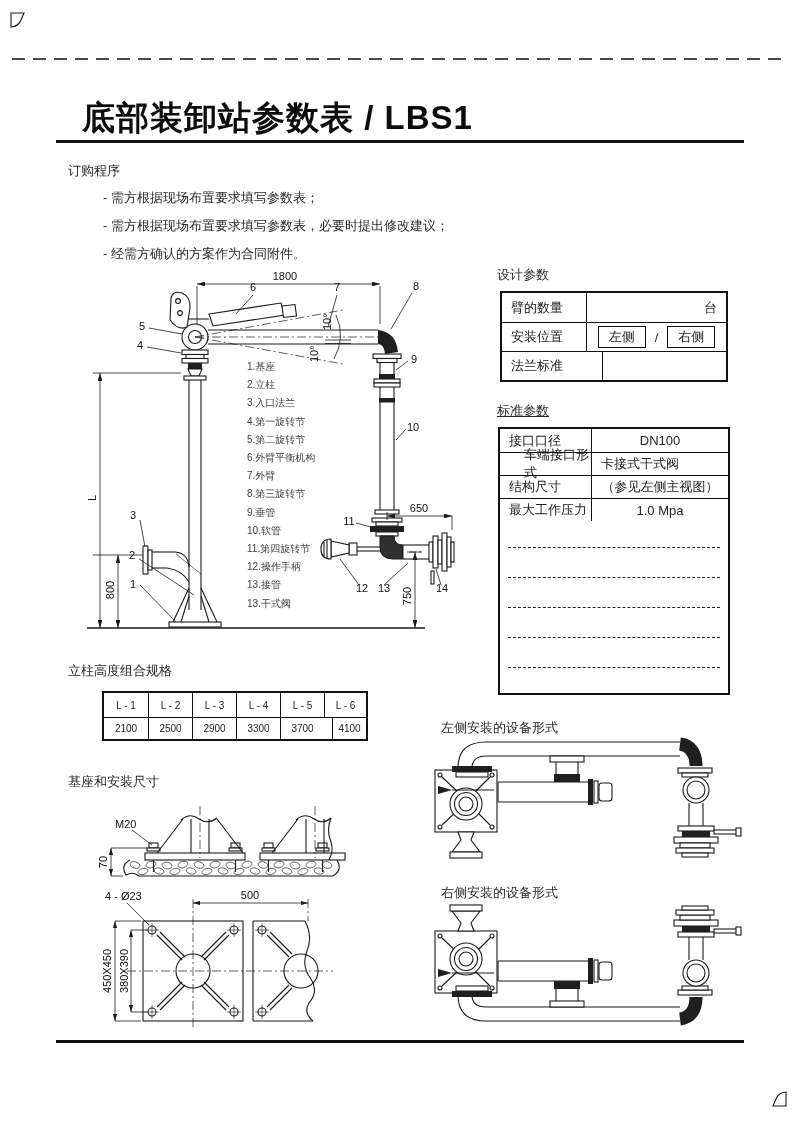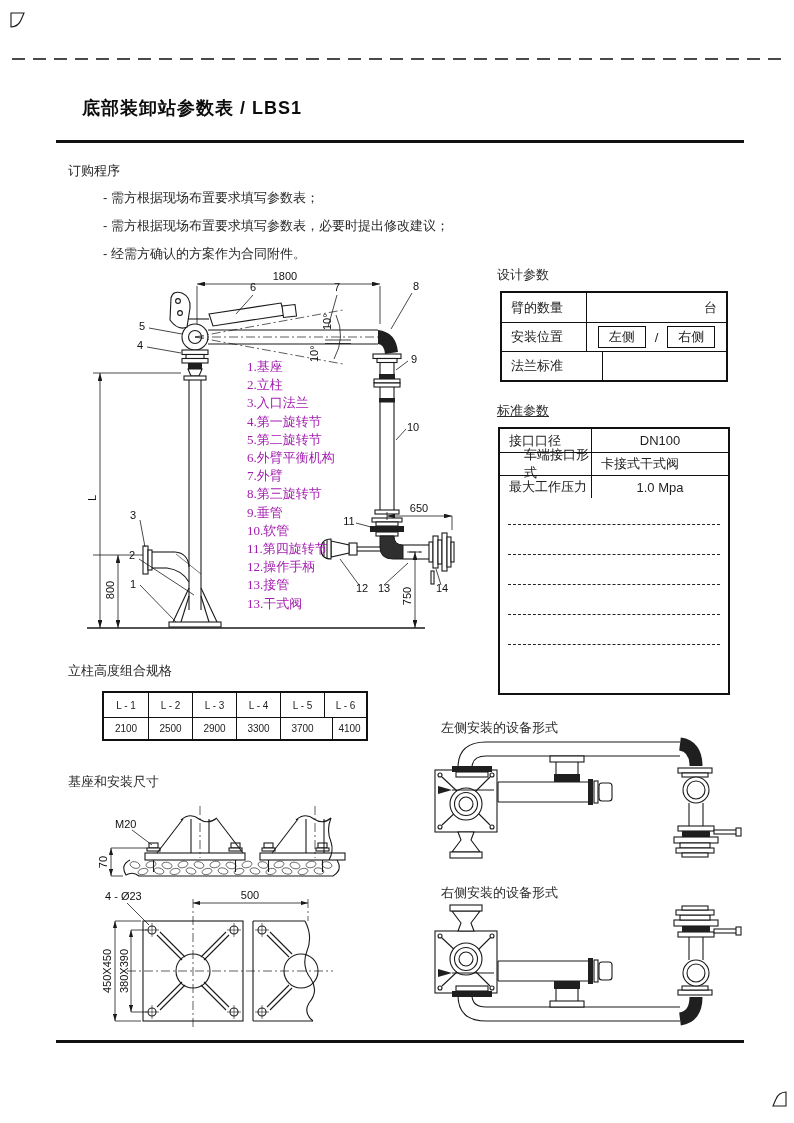--- a/index.html
+++ b/index.html
@@ -1,24 +1,24 @@
 <!DOCTYPE html>
 <html><head>
 <meta charset="utf-8">
 <style>
   html,body{margin:0;padding:0;background:#e8e8e8;}
   #page{position:relative;width:794px;height:1123px;background:#ffffff;margin:0 auto;
         font-family:"Liberation Sans","DejaVu Sans",sans-serif;color:#1a1a1a;overflow:hidden;}
   .abs{position:absolute;}
   .dash-rule{height:2px;background:repeating-linear-gradient(90deg,#4a4a4a 0 13px,transparent 13px 21px);}
-  .page-title{font-size:18px;font-weight:bold;letter-spacing:1px;color:#0c0c0c;}
+  .page-title{font-size:33px;font-weight:bold;letter-spacing:1px;color:#0c0c0c;}
   .title-underline{height:3px;background:#111;}
   .sec-heading{font-size:13px;color:#2a2a2a;}
   .body-line{font-size:13px;color:#2a2a2a;white-space:nowrap;}
-  .parts{font-size:13px;color:#a21caf;line-height:18.2px;white-space:nowrap;font-family:Liberation Serif, serif;}
+  .parts{font-size:10px;color:#404040;line-height:18.2px;white-space:nowrap;}
   
   .tbl{position:absolute;border:2px solid #111;background:#fff;box-sizing:border-box;}
   .trow{display:flex;box-sizing:border-box;}
   .trow + .trow{border-top:1.5px solid #111;}
   .tlabel{box-sizing:border-box;border-right:1.5px solid #111;padding-left:9px;display:flex;align-items:center;
           font-size:13px;color:#222;}
   .tval{box-sizing:border-box;flex:1;display:flex;align-items:center;font-size:13px;color:#222;}
   .opt-box{border:1.5px solid #111;padding:1px 10px;font-size:13px;color:#222;}
   .writein{border-top:1.5px dashed #222;height:0;}
   .colcell{box-sizing:border-box;display:flex;align-items:center;justify-content:center;font-size:10px;color:#222;}
@@ -252,20 +252,24 @@
 
   <div class="abs sec-heading" style="left:497px;top:402px;text-decoration:underline;">标准参数</div>
   <div class="tbl" style="left:498px;top:427px;width:232px;height:268px;">
     <div class="trow" style="height:23px;">
       <div class="tlabel" style="width:92px;">接口口径</div>
       <div class="tval" style="justify-content:center;">DN100</div>
     </div>
     <div class="trow" style="height:23px;">
       <div class="tlabel" style="width:92px;padding-left:24px;">车端接口形式</div>
       <div class="tval" style="padding-left:9px;">卡接式干式阀</div>
+    </div>
+    <div class="trow" style="height:23px;">
+      <div class="tlabel" style="width:92px;">结构尺寸</div>
+      <div class="tval" style="justify-content:center;">（参见左侧主视图）</div>
     </div>
     <div class="trow" style="height:23px;">
       <div class="tlabel" style="width:92px;">最大工作压力</div>
       <div class="tval" style="justify-content:center;">1.0 Mpa</div>
     </div>
     <div style="position:relative;height:172px;">
       <div class="writein" style="position:absolute;left:8px;right:8px;top:26px;"></div>
       <div class="writein" style="position:absolute;left:8px;right:8px;top:56px;"></div>
       <div class="writein" style="position:absolute;left:8px;right:8px;top:86px;"></div>
       <div class="writein" style="position:absolute;left:8px;right:8px;top:116px;"></div>

